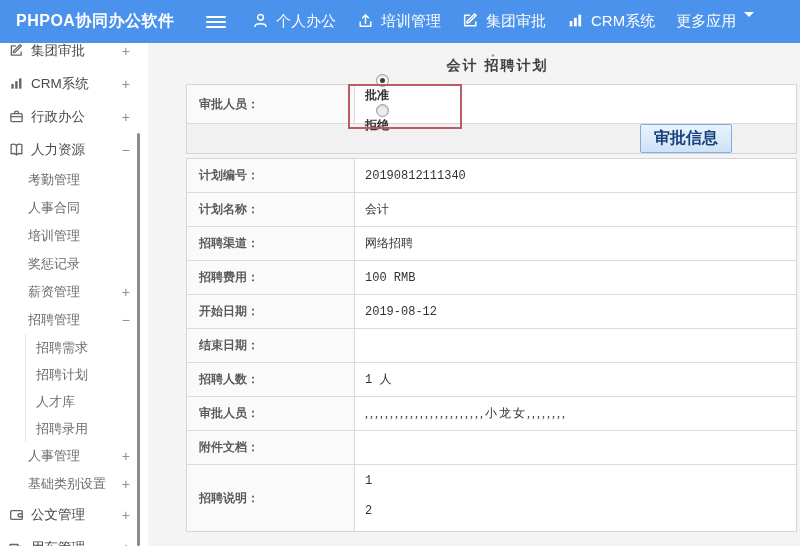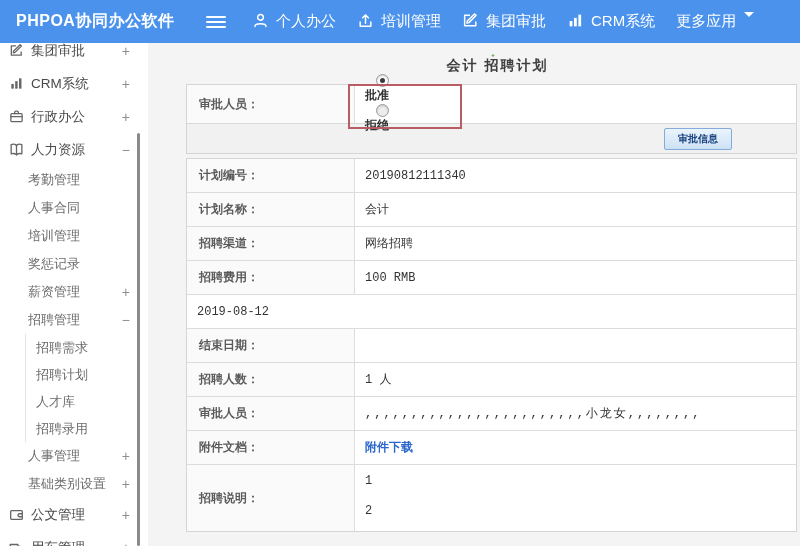--- a/index.html
+++ b/index.html
@@ -45,32 +45,32 @@
   .value { flex:1; padding-left:10px; font-size:12px; color:#333;
     font-family:"Liberation Mono","DejaVu Sans Mono",monospace; }
   .radio-group { display:flex; align-items:center; font-size:12px; font-weight:bold; color:#333;flex-direction:column; }
   .radio { width:13px; height:13px; border:1px solid #9a9a9a; border-radius:50%; background:#fdfdfd;
     display:inline-block; position:relative; margin-right:9px; box-shadow:inset 0 1px 2px rgba(0,0,0,.18); cursor:pointer; }
   .radio.unchecked { background:#ededed; }
   .radio.checked::after { content:""; position:absolute; inset:3px; border-radius:50%; background:#3a3a3a; }
   .radio-label { margin-right:20px; cursor:pointer; }
   .btn-strip { height:30px; background:#f1f1f2; border-top:1px solid #d9d9d9; display:flex;
     align-items:center; justify-content:flex-end; padding-right:64px; }
-  .approve-btn { font-size:10px; font-weight:bold; color:#17407c; cursor:pointer;
+  .approve-btn { font-size:16px; font-weight:bold; color:#17407c; cursor:pointer;
     background:linear-gradient(180deg,#eaf4fd,#cde2f6); border:1px solid #84abdb; border-radius:2px;
     padding:3px 13px; font-family:inherit; }
   .red-annotation { position:absolute; left:200px; top:41px; width:114px; height:45px;
     border:2px solid #b85d63; z-index:5; pointer-events:none; }
 
   .box2 { border:1px solid #d5d5d5; background:#fff; margin-top:4px; }
   .t2row { display:flex; height:34px; border-bottom:1px solid #dcdcdc; }
   .t2row:last-child { border-bottom:none; }
   .t2row.tall { height:66px; }
   .t2row.tall .value { align-items:flex-start; padding-top:1px; line-height:30px; white-space:pre-line; }
-  .commas { letter-spacing:2px; }
+  .commas { letter-spacing:2px;font-family:Liberation Serif, serif; }
   .link { color:#2b66cc; font-weight:bold; text-decoration:none; cursor:pointer; }
 
   svg.stroked { fill:none; stroke:currentColor; stroke-width:1.4; stroke-linecap:round; stroke-linejoin:round; }
 </style>
 </head>
 <body>
 
 <div class="topbar">
   <div class="brand">PHPOA协同办公软件</div>
   <div class="burger">
@@ -268,38 +268,36 @@
       </div>
       <div class="t2row">
         <div class="cell label">招聘渠道：</div>
         <div class="cell value">网络招聘</div>
       </div>
       <div class="t2row">
         <div class="cell label">招聘费用：</div>
         <div class="cell value">100 RMB</div>
       </div>
       <div class="t2row">
+        <div class="cell label">开始日期：</div>
         <div class="cell value">2019-08-12</div>
       </div>
       <div class="t2row">
         <div class="cell label">结束日期：</div>
       </div>
       <div class="t2row">
         <div class="cell label">招聘人数：</div>
         <div class="cell value">1 人</div>
       </div>
       <div class="t2row">
         <div class="cell label">审批人员：</div>
         <div class="cell value commas">,,,,,,,,,,,,,,,,,,,,,,,,小龙女,,,,,,,,</div>
       </div>
       <div class="t2row">
         <div class="cell label">附件文档：</div>
-        <div class="cell value">
-            <a class="link">附件下载</a>
-          </div>
       </div>
       <div class="t2row tall">
         <div class="cell label">招聘说明：</div>
         <div class="cell value">1
 2</div>
       </div>
     </div>
   </div>
 </div>
 

